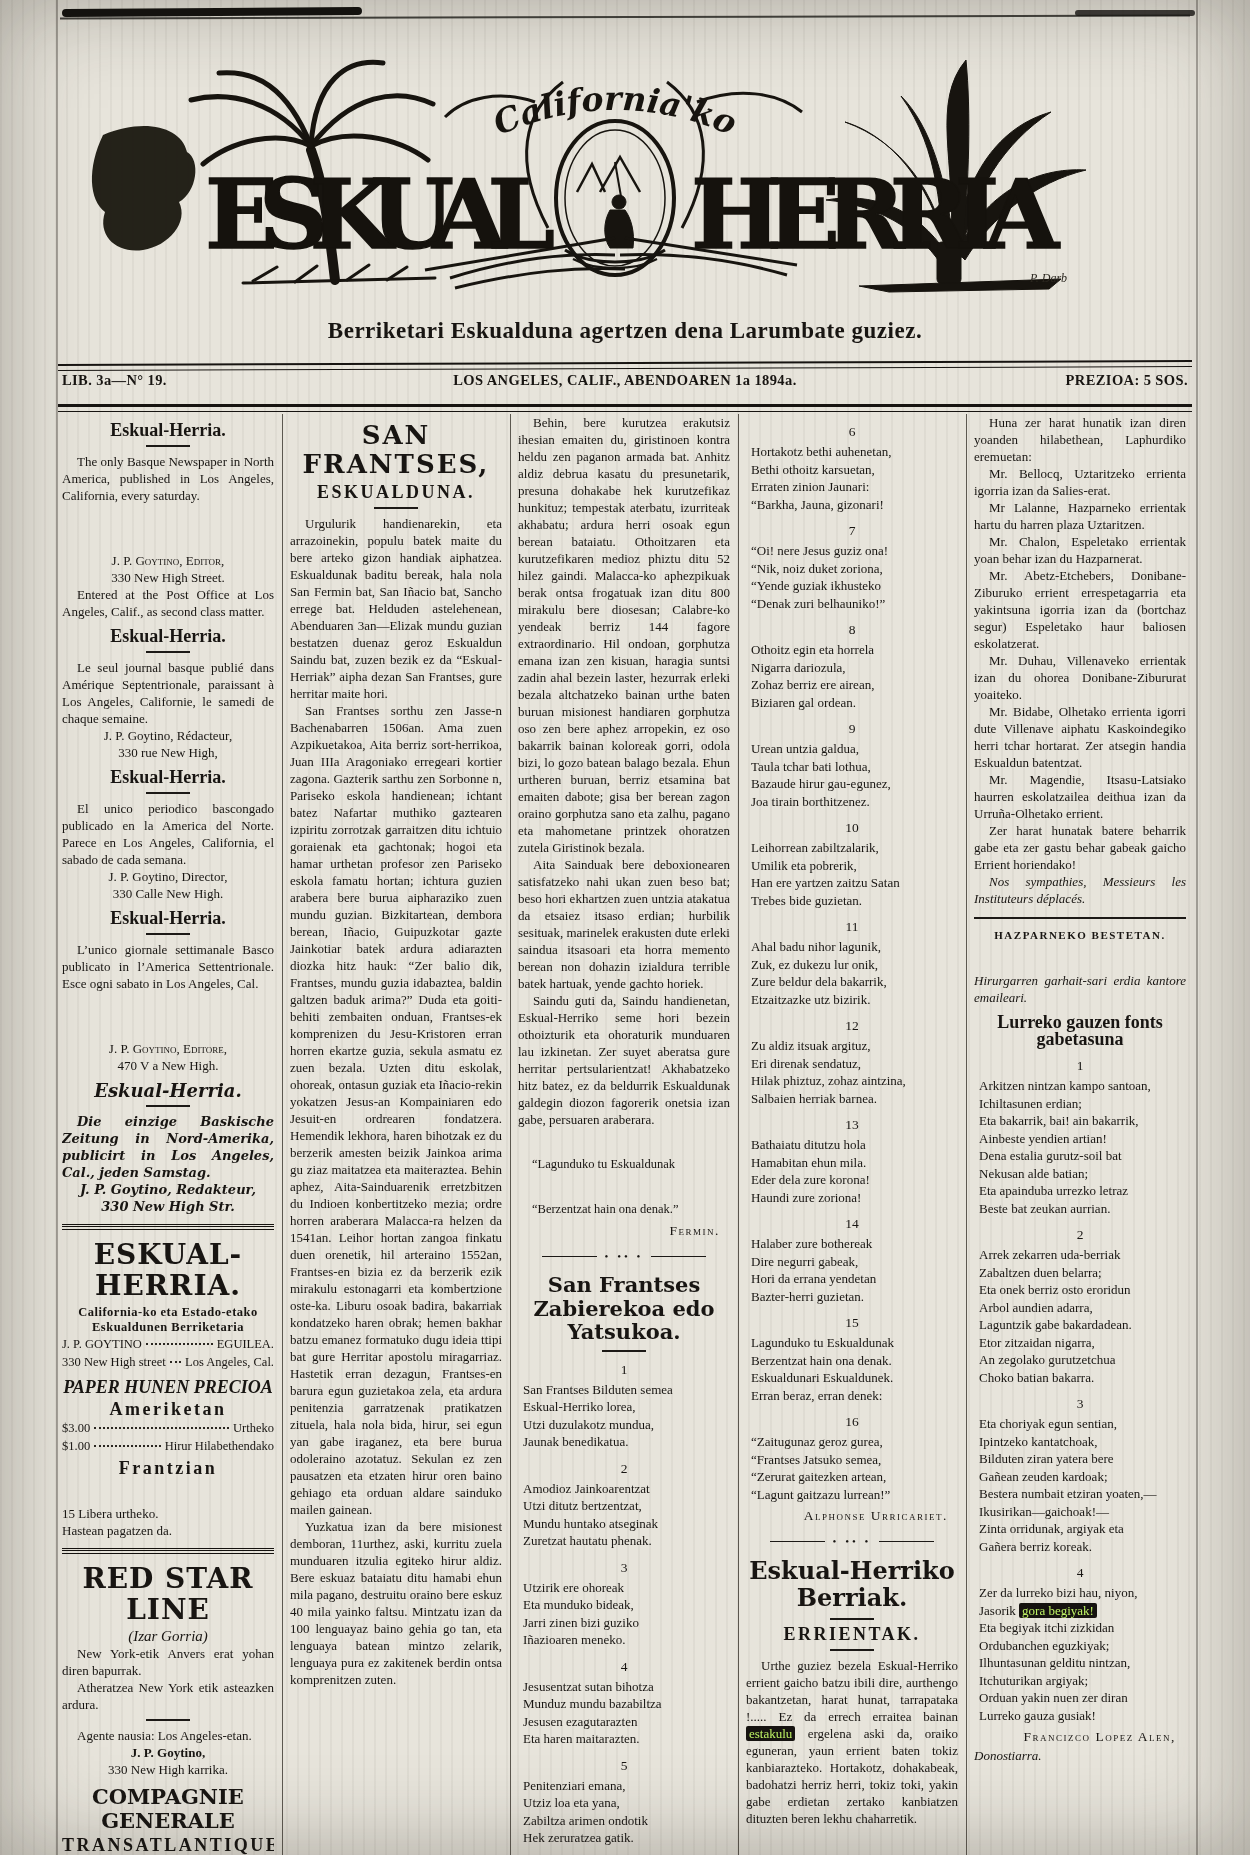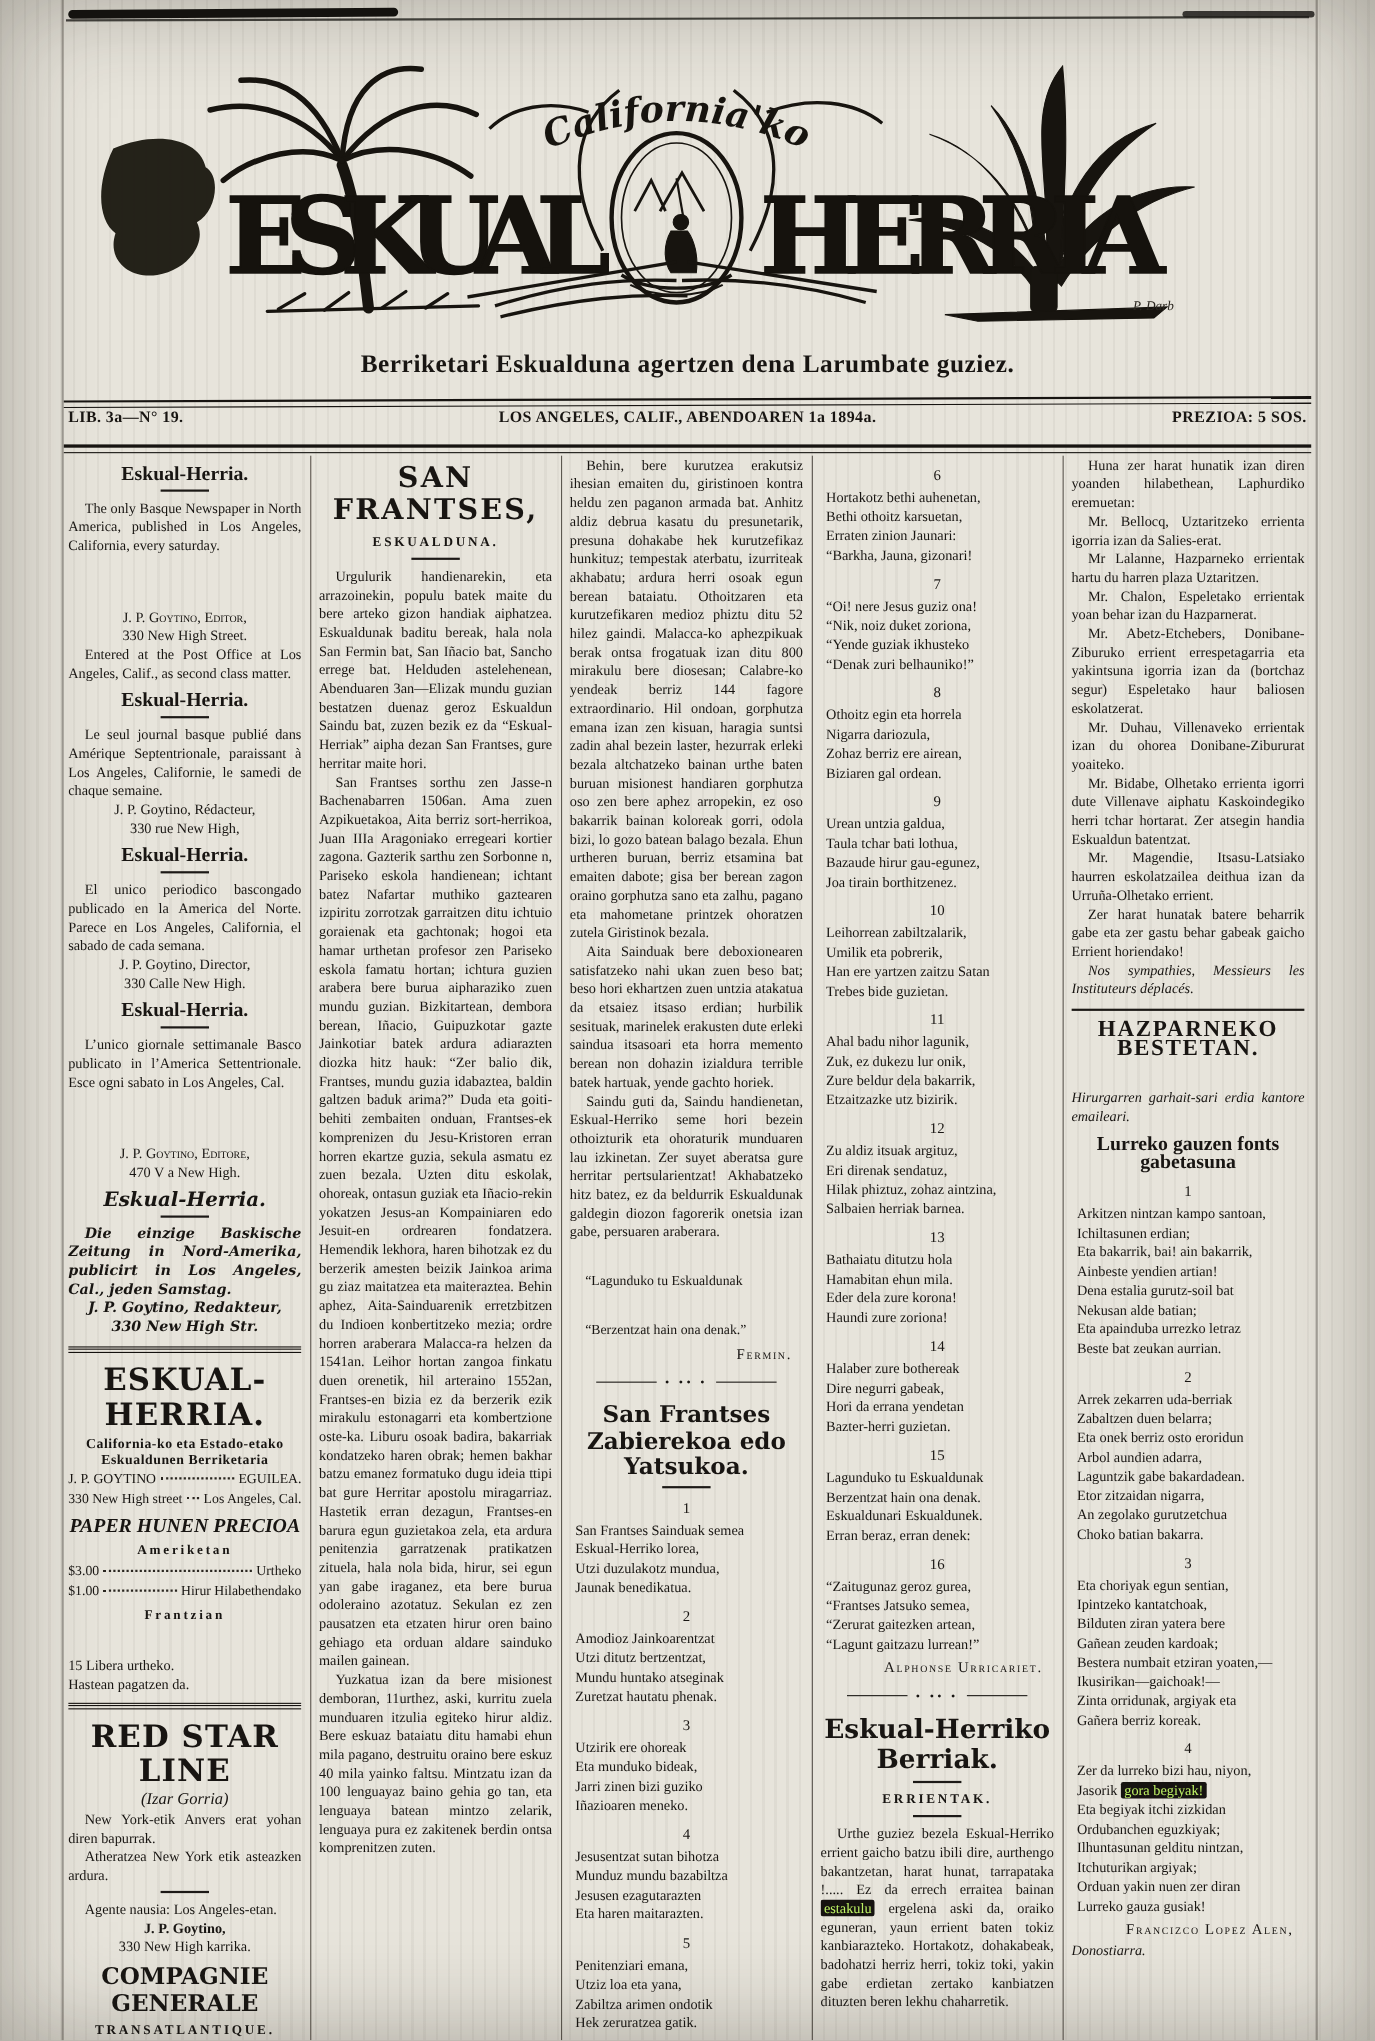--- a/index.html
+++ b/index.html
@@ -40,22 +40,22 @@
   .ital{font-style:italic;}
   .bold{font-weight:bold;}
   .sc{font-variant:small-caps;margin-top:48px;}
   .tight{line-height:15px;font-size:12.5px;letter-spacing:.5px;}
   .big{font-size:15px;}
   .h1{font-size:24px;line-height:1.12;font-weight:bold;text-align:center;text-indent:0;margin:7px 0 3px;font-family:"DejaVu Serif",serif;}
   .h1.xl{font-size:28px;letter-spacing:1px;}
   .h1.xl2{font-size:26px;letter-spacing:2px;}
   .h1.md{font-size:21px;}
   .h2{font-size:18px;font-weight:bold;text-align:center;text-indent:0;margin:8px 0 2px;}
-  .h2.caps{font-size:21px;letter-spacing:1.5px;}
-  .h3{font-size:12px;font-weight:bold;text-align:center;letter-spacing:1px;text-indent:0;margin:5px 0 2px;}
+  .h2.caps{font-size:11px;letter-spacing:1.5px;}
+  .h3{font-size:18px;font-weight:bold;text-align:center;letter-spacing:1px;text-indent:0;margin:5px 0 2px;}
   .sp{letter-spacing:2.5px;}
   .sr{width:44px;border-top:2px solid #1c1916;margin:6px auto;}
   .tr{border-top:3px double #14110e;border-bottom:1px solid #14110e;height:2px;margin:9px 0;}
   .hr{border-top:2px solid #1c1916;margin:10px 0 6px;}
   .orn{display:flex;align-items:center;justify-content:center;margin:8px 0;}
   .oline{width:55px;height:1px;background:#1c1916;}
   .odots::before{content:"• •• •";letter-spacing:3px;font-size:11px;padding:0 8px;}
   .verse{margin:2px 0;}
   .vnum{text-align:center;margin:9px 0 3px;font-size:13.5px;}
   .vline{padding-left:5px;text-align:left;text-indent:0;line-height:17.5px;}
@@ -238,21 +238,21 @@
         <div class="sig">Fermin.</div>
         <div class="orn">
           <span class="oline"></span>
           <span class="odots"></span>
           <span class="oline"></span>
         </div>
         <div class="h1 md">San Frantses Zabierekoa edo Yatsukoa.</div>
         <div class="sr"></div>
         <div class="verse">
           <div class="vnum">1</div>
-          <div class="vline">San Frantses Sainduak semea</div>
+          <div class="vline">San Frantses Bilduten semea</div>
           <div class="vline">Eskual-Herriko lorea,</div>
           <div class="vline">Utzi duzulakotz mundua,</div>
           <div class="vline">Jaunak benedikatua.</div>
         </div>
         <div class="verse">
           <div class="vnum">2</div>
           <div class="vline">Amodioz Jainkoarentzat</div>
           <div class="vline">Utzi ditutz bertzentzat,</div>
           <div class="vline">Mundu huntako atseginak</div>
           <div class="vline">Zuretzat hautatu phenak.</div>

